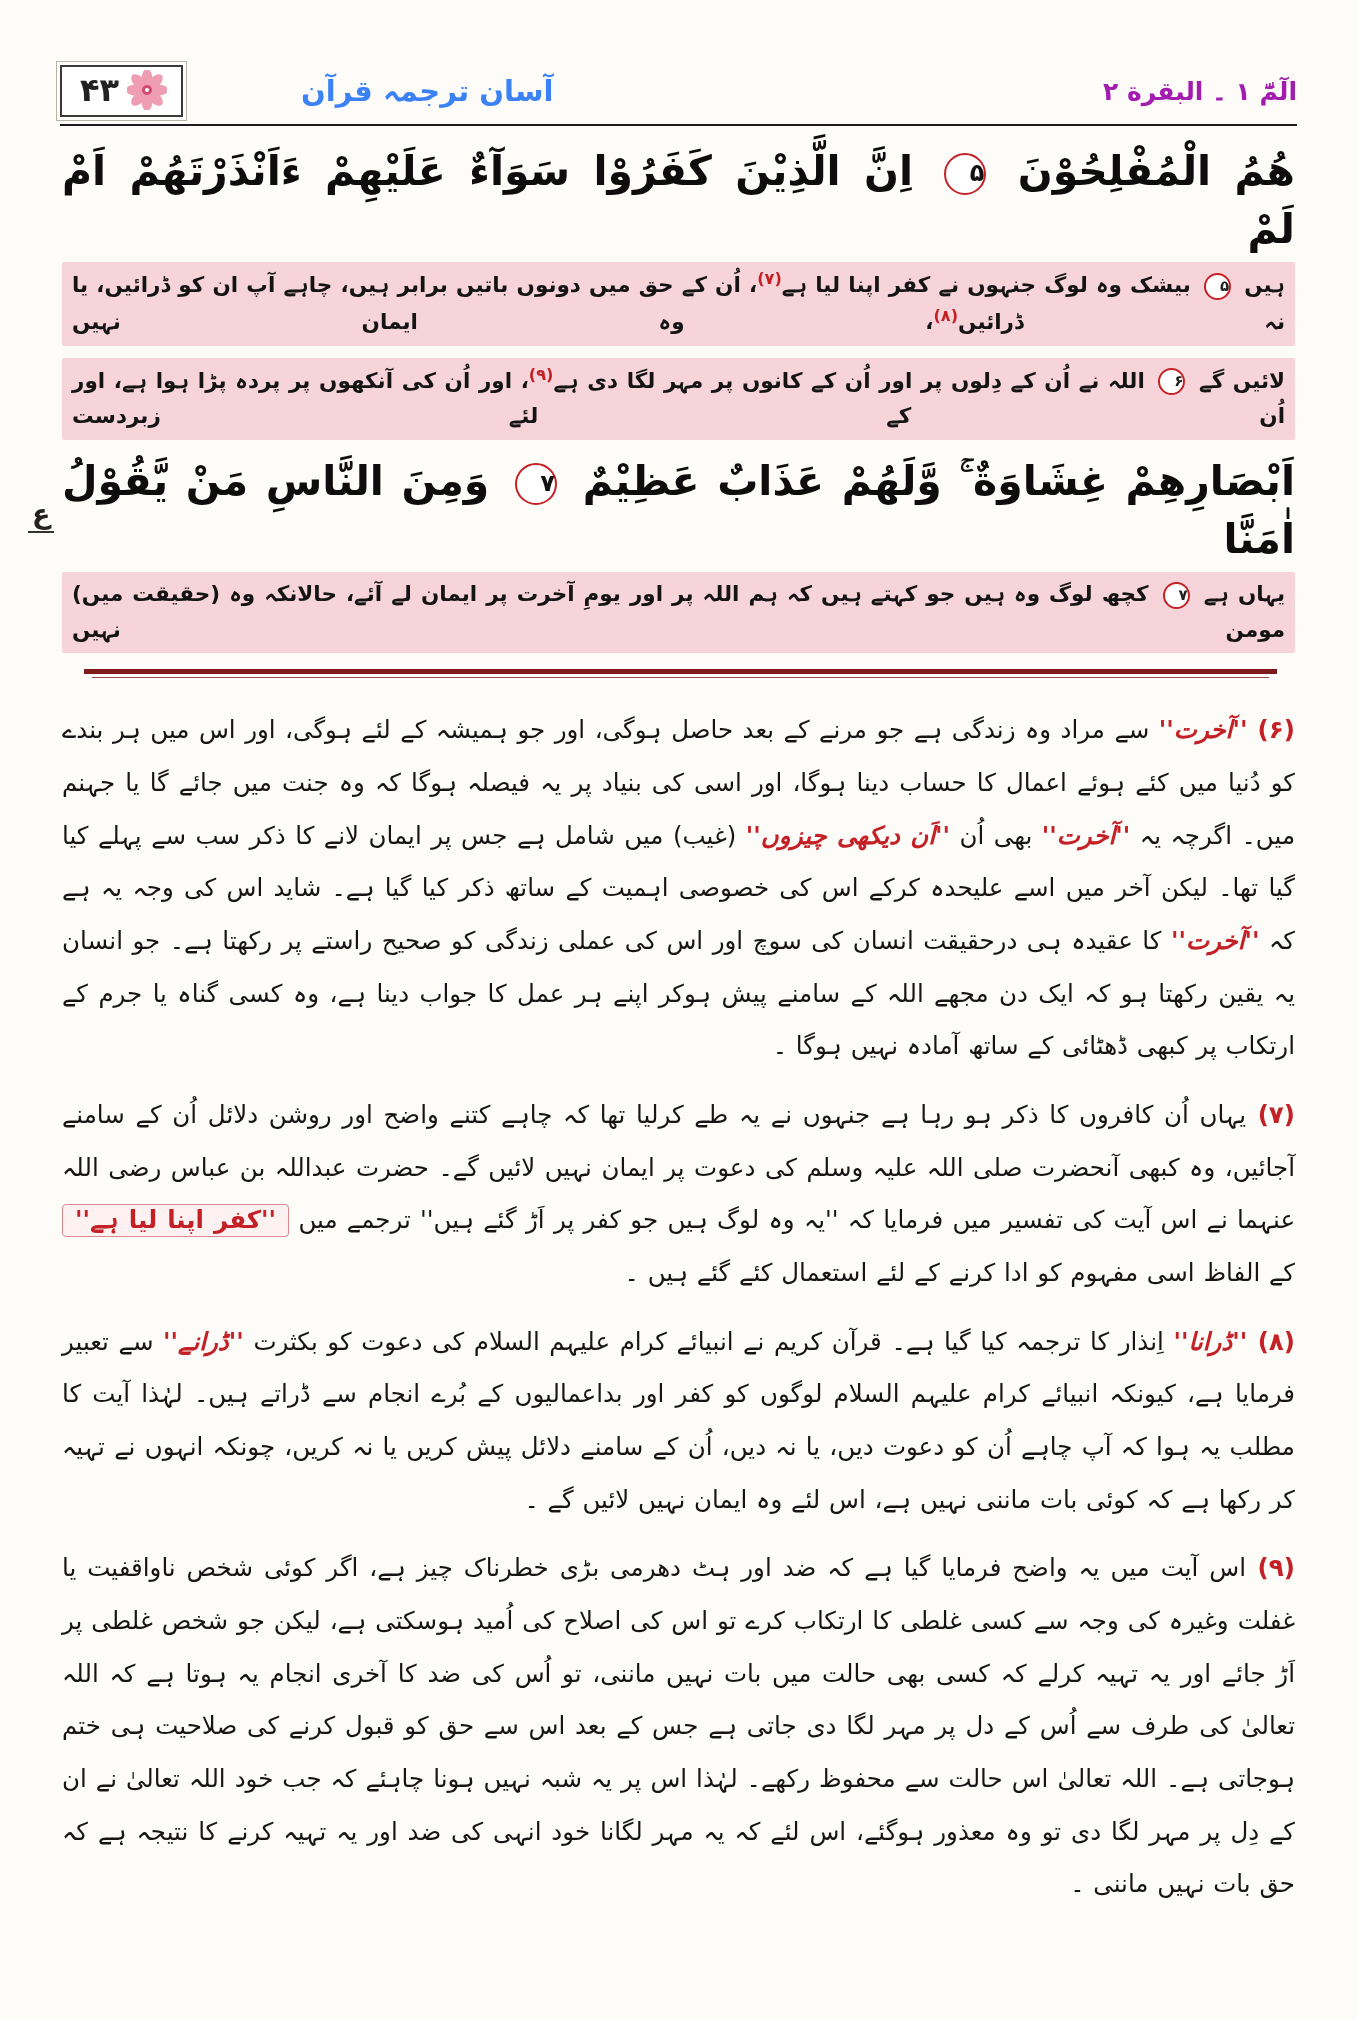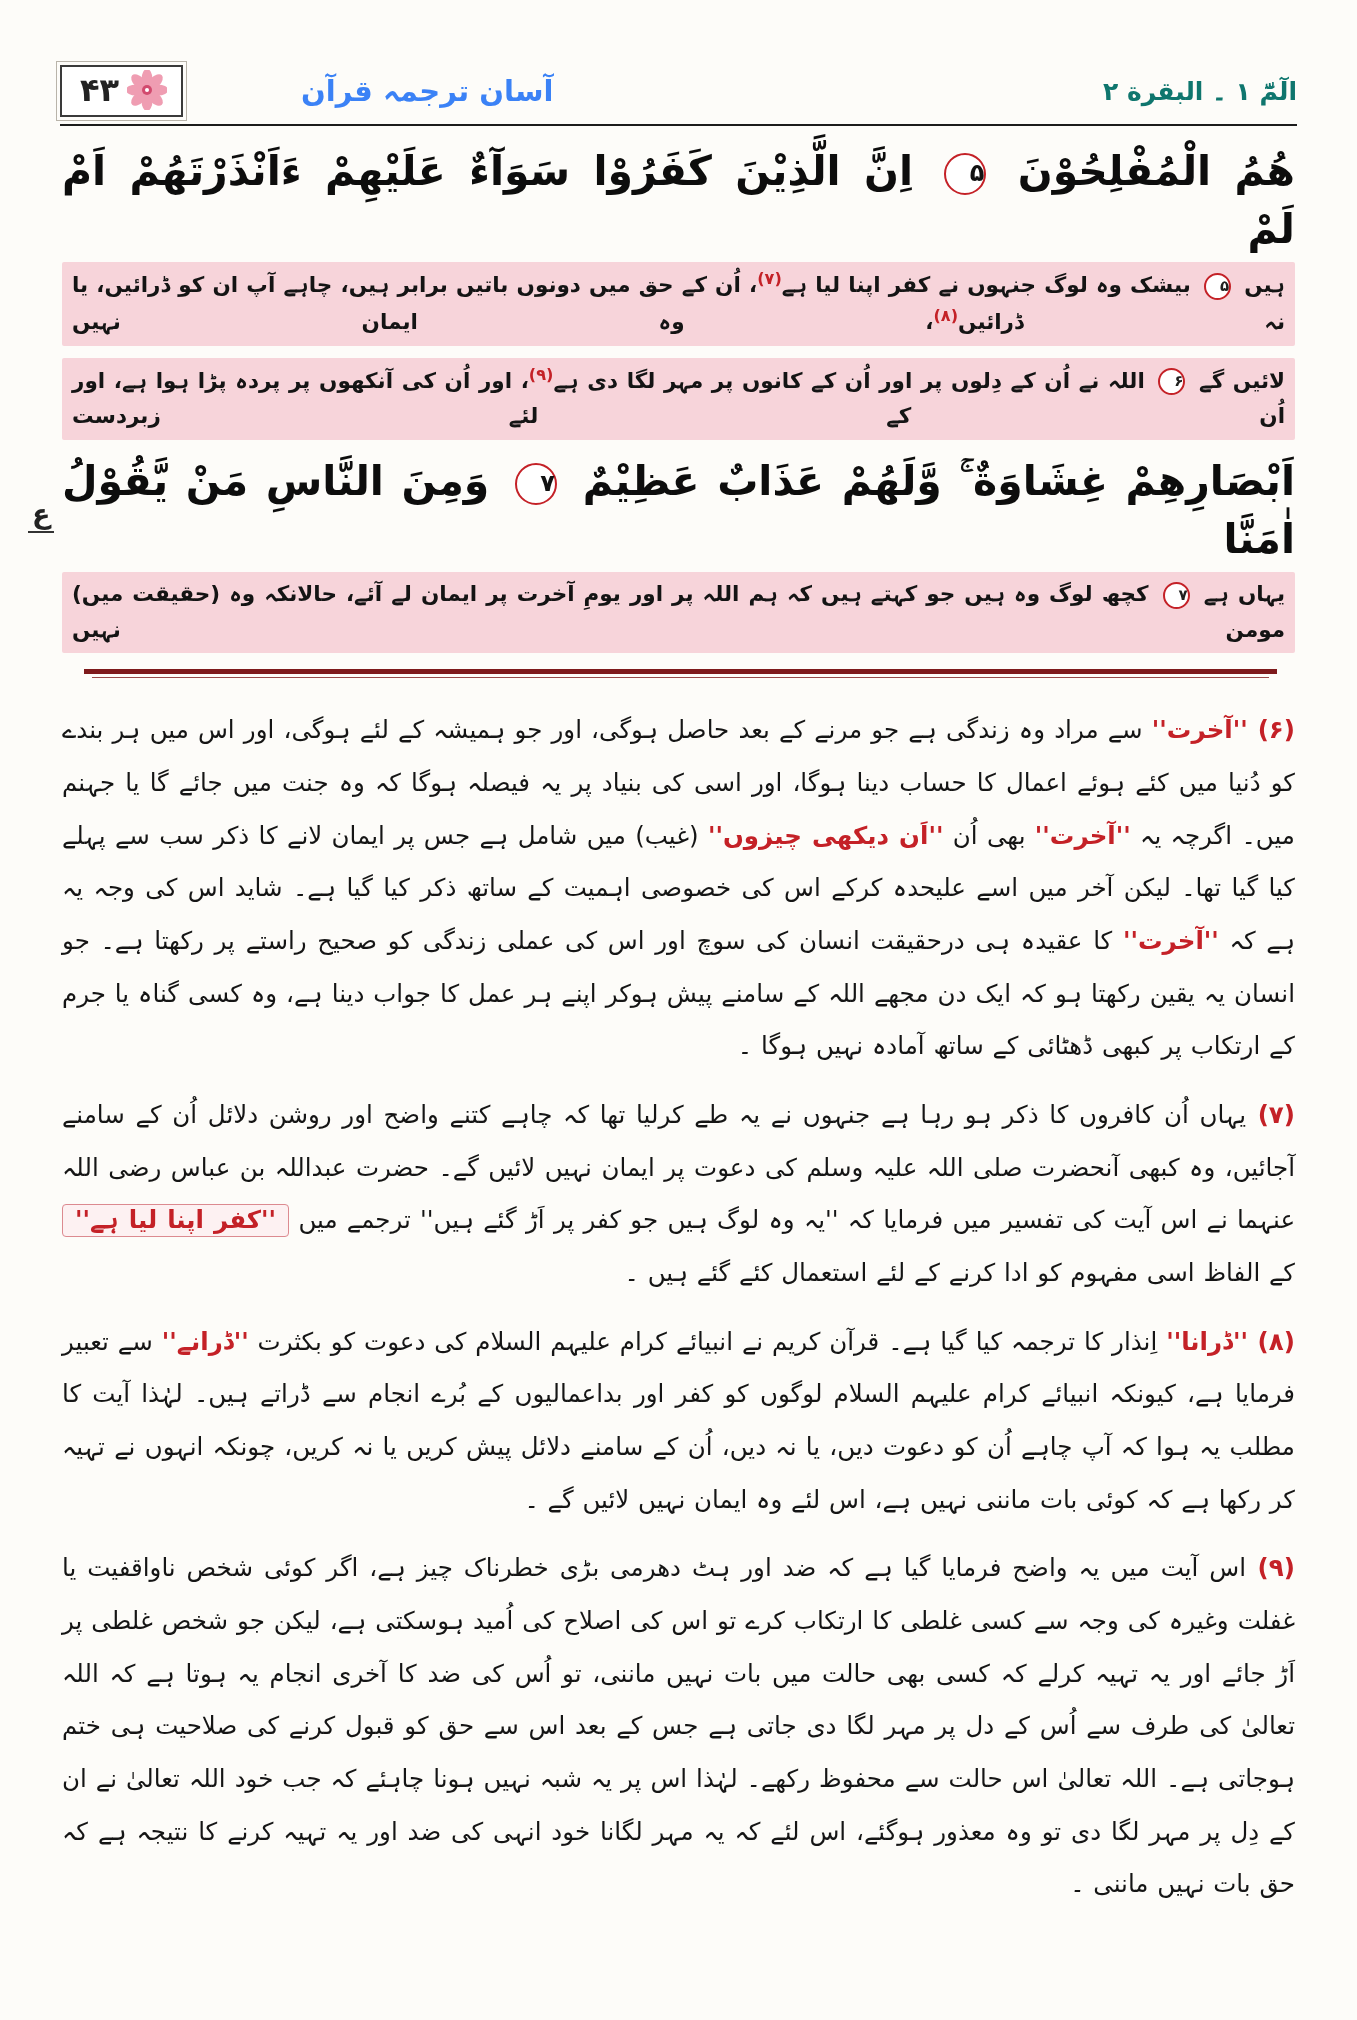--- a/index.html
+++ b/index.html
@@ -48,21 +48,21 @@
     font-size:29px;
     font-weight:700;
     color:#3b82f6;
     letter-spacing:.5px;
     border-bottom:1px solid transparent;
   }
   .surah-ref{
     margin-left:auto;
     font-size:25px;
     font-weight:700;
-    color:#0f766e;
+    color:#a21caf;
   }
   .header-rule{
     position:absolute;
     top:124px;left:60px;right:60px;
     height:2px;background:#1c1c1c;
   }
   
   .content{
     position:absolute;
     top:138px;left:62px;right:62px;
@@ -153,20 +153,21 @@
     margin-bottom:16px;
     word-spacing:1px;
   }
   .fnnum{
     color:var(--accent_red);
     font-weight:700;
   }
   .red{
     color:var(--accent_red);
     font-weight:600;
+    font-style:italic;
   }
   .redbox{
     color:var(--accent_red);
     font-weight:600;
     border:1.5px solid #dc8a90;
     border-radius:4px;
     padding:0 12px 2px;
     background:#fdf1f2;
   }
 </style>

